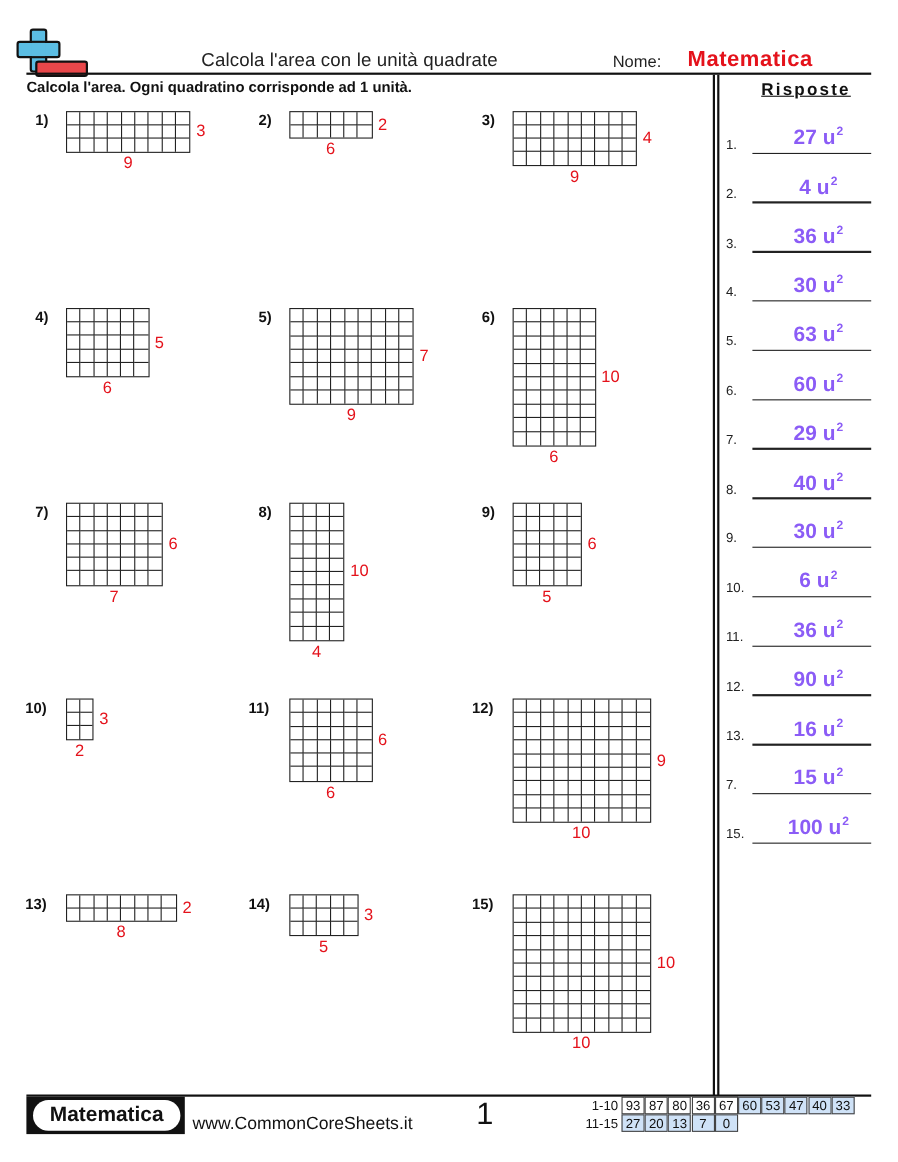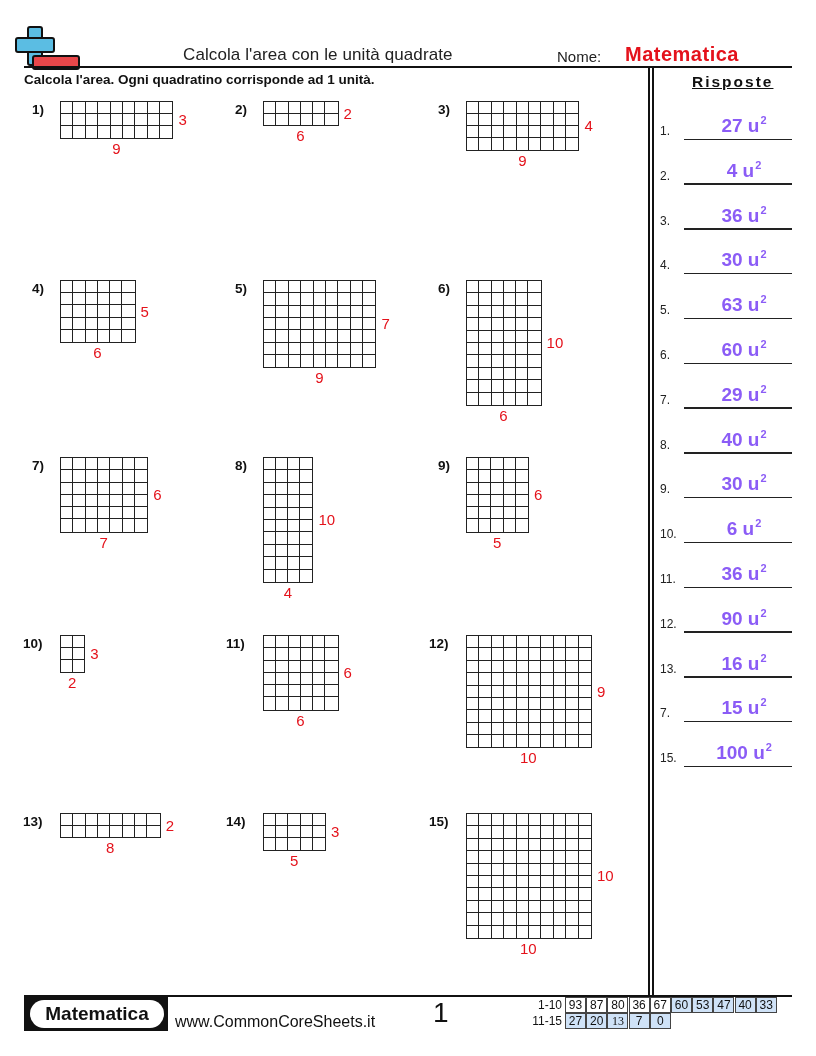--- a/index.html
+++ b/index.html
@@ -824,16 +824,16 @@
     <div class="score-cell" style="left: 628.6px; top: 997px;">36</div>
     <div class="score-cell" style="left: 649.8px; top: 997px;">67</div>
     <div class="score-cell shade" style="left: 671px; top: 997px;">60</div>
     <div class="score-cell shade" style="left: 692.2px; top: 997px;">53</div>
     <div class="score-cell shade" style="left: 713.4px; top: 997px;">47</div>
     <div class="score-cell shade" style="left: 734.6px; top: 997px;">40</div>
     <div class="score-cell shade" style="left: 755.8px; top: 997px;">33</div>
     <div class="score-label" style="left: 527px; top: 1014px;">11-15</div>
     <div class="score-cell shade" style="left: 565px; top: 1013px;">27</div>
     <div class="score-cell shade" style="left: 586.2px; top: 1013px;">20</div>
-    <div class="score-cell shade" style="left: 607.4px; top: 1013px; font-family: Liberation Serif, serif;">13</div>
+    <div class="score-cell shade" style="left: 607.4px; top: 1013px;">13</div>
     <div class="score-cell shade" style="left: 628.6px; top: 1013px;">7</div>
     <div class="score-cell shade" style="left: 649.8px; top: 1013px;">0</div>
   </div>
 
 </body></html>

